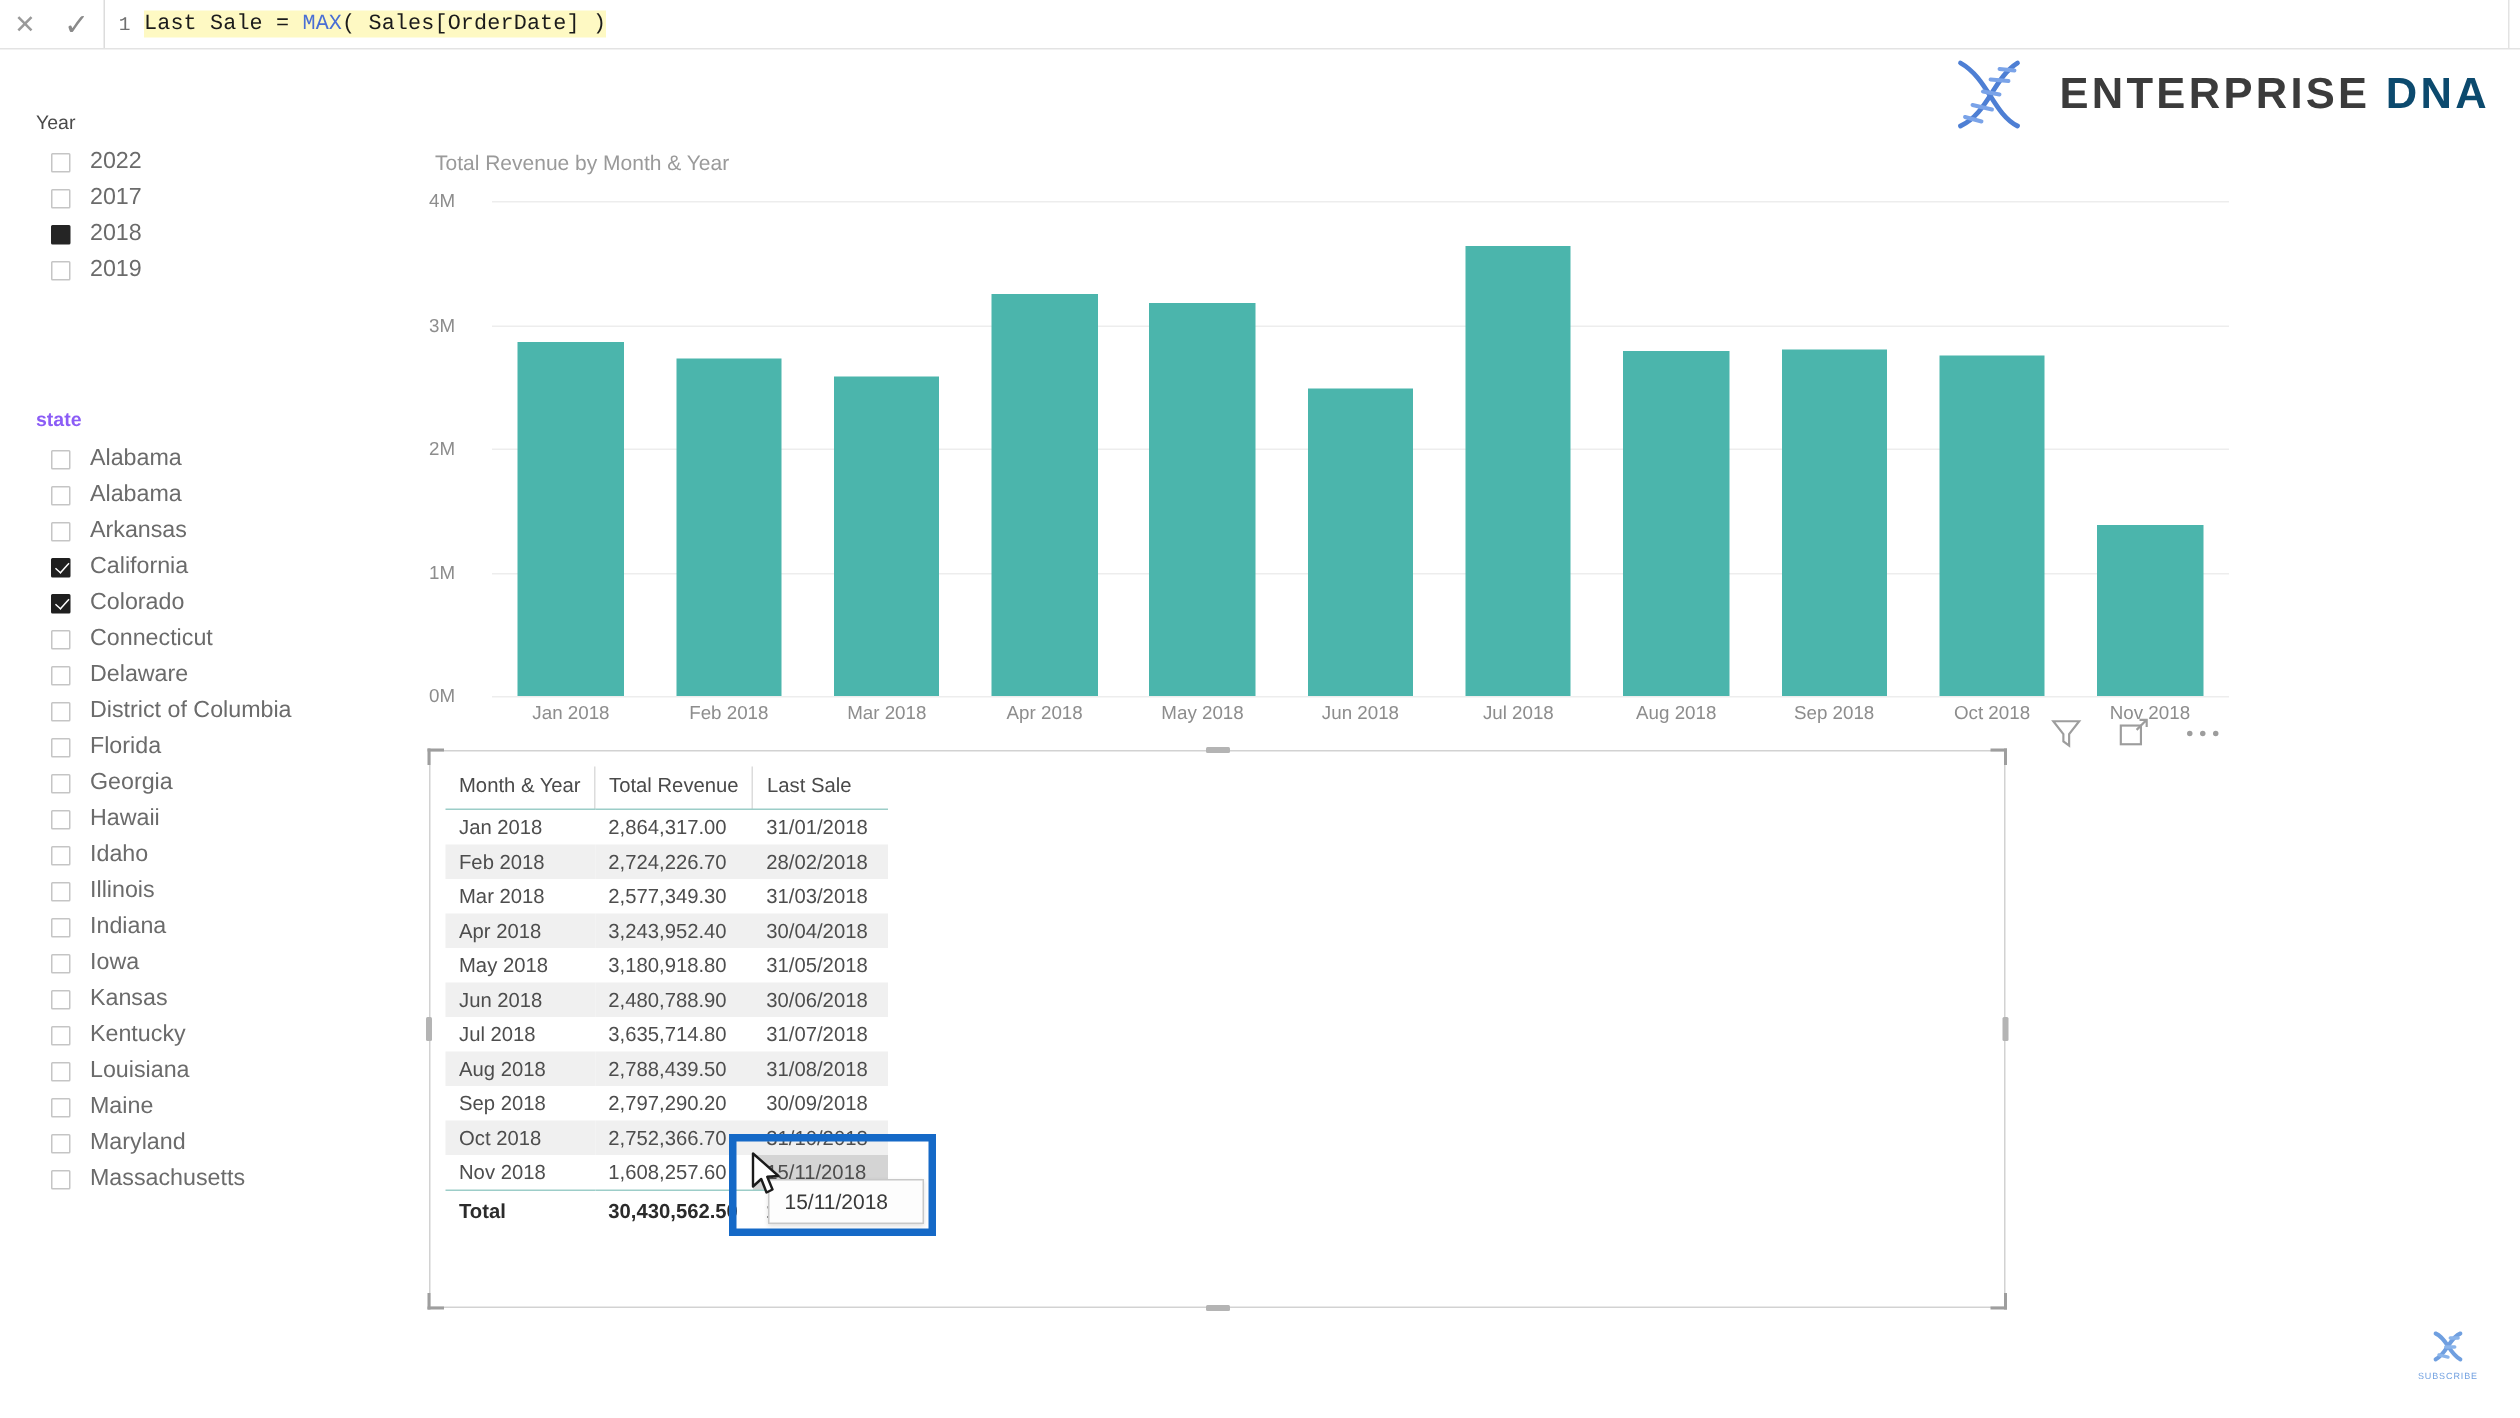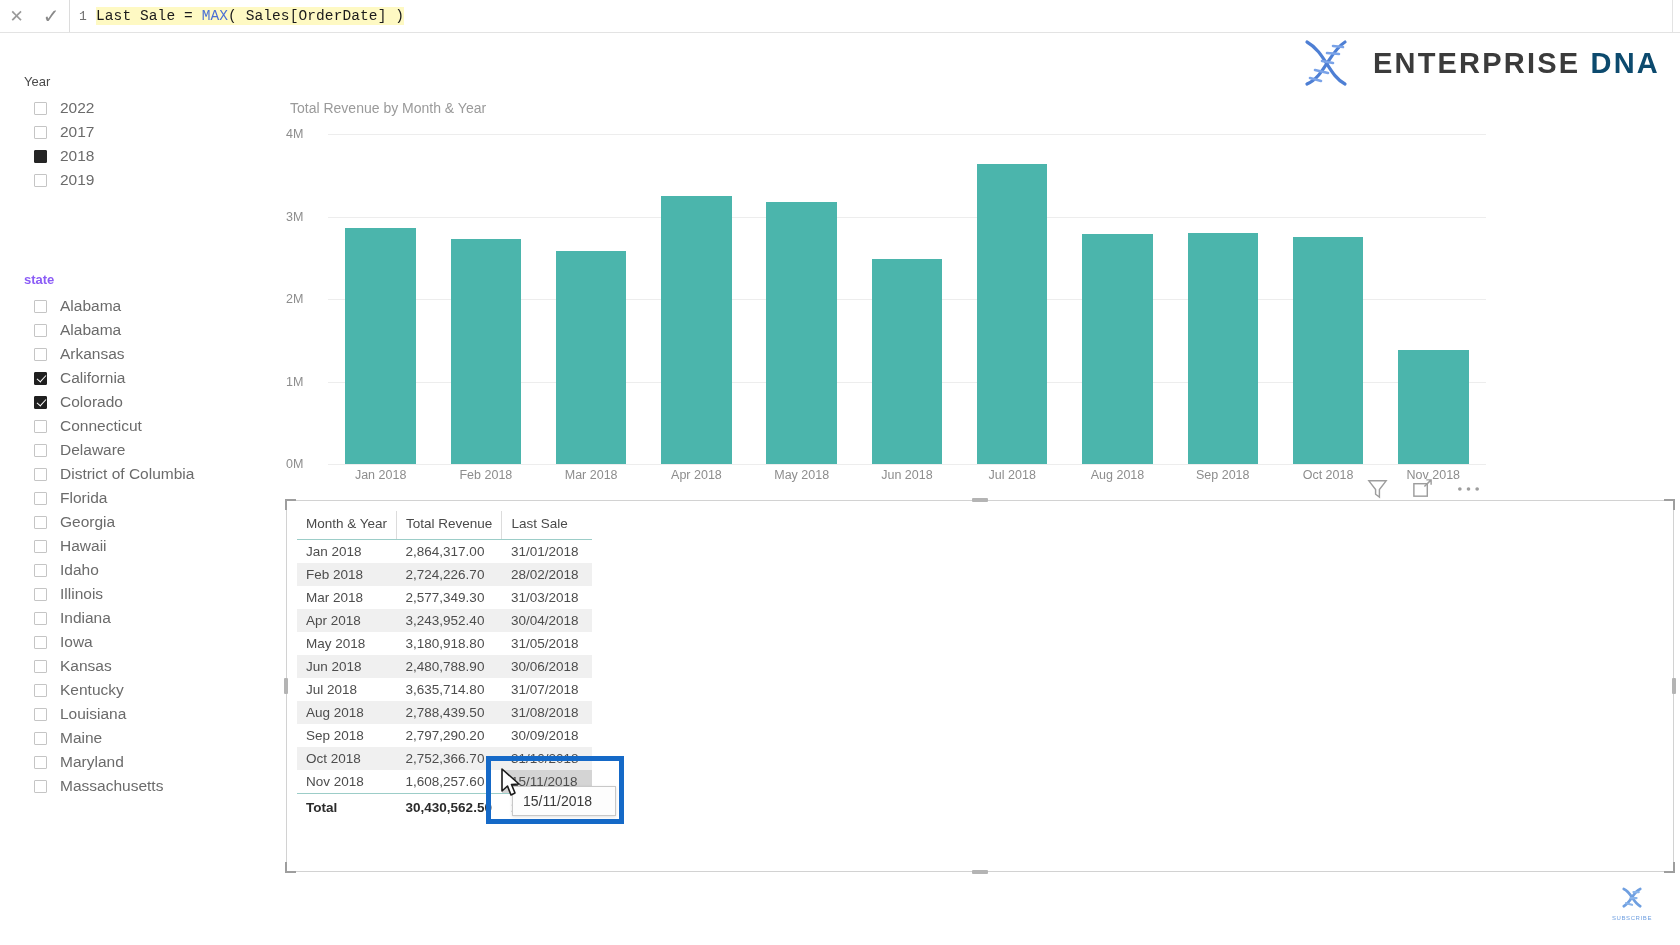--- a/index.html
+++ b/index.html
@@ -97,21 +97,21 @@
   }
   .x-label { flex: 1; text-align: center; font-size: 12.5px; color: #8d8d8d; }
   #visual-icons {
     position: absolute; left: 1080px; top: 377px;
     display: flex; align-items: center; gap: 22px;
   }
   .vicon { color: #9d9d9d; display: flex; align-items: center; }
 
   
   #table-visual {
-    position: absolute; left: 286px; top: 500px; width: 1388px; height: 372px;
+    position: absolute; left: 286px; top: 500px; width: 1051px; height: 372px;
     border: 1px solid #d2d2d2; background: #fff;
   }
   .handle {
     position: absolute; background: #b4b4b4; border-radius: 1px;
   }
   .handle.h { width: 16px; height: 4px; }
   .handle.v { width: 4px; height: 16px; }
   .corner {
     position: absolute; width: 11px; height: 11px; border: 2px solid #9e9e9e;
   }

